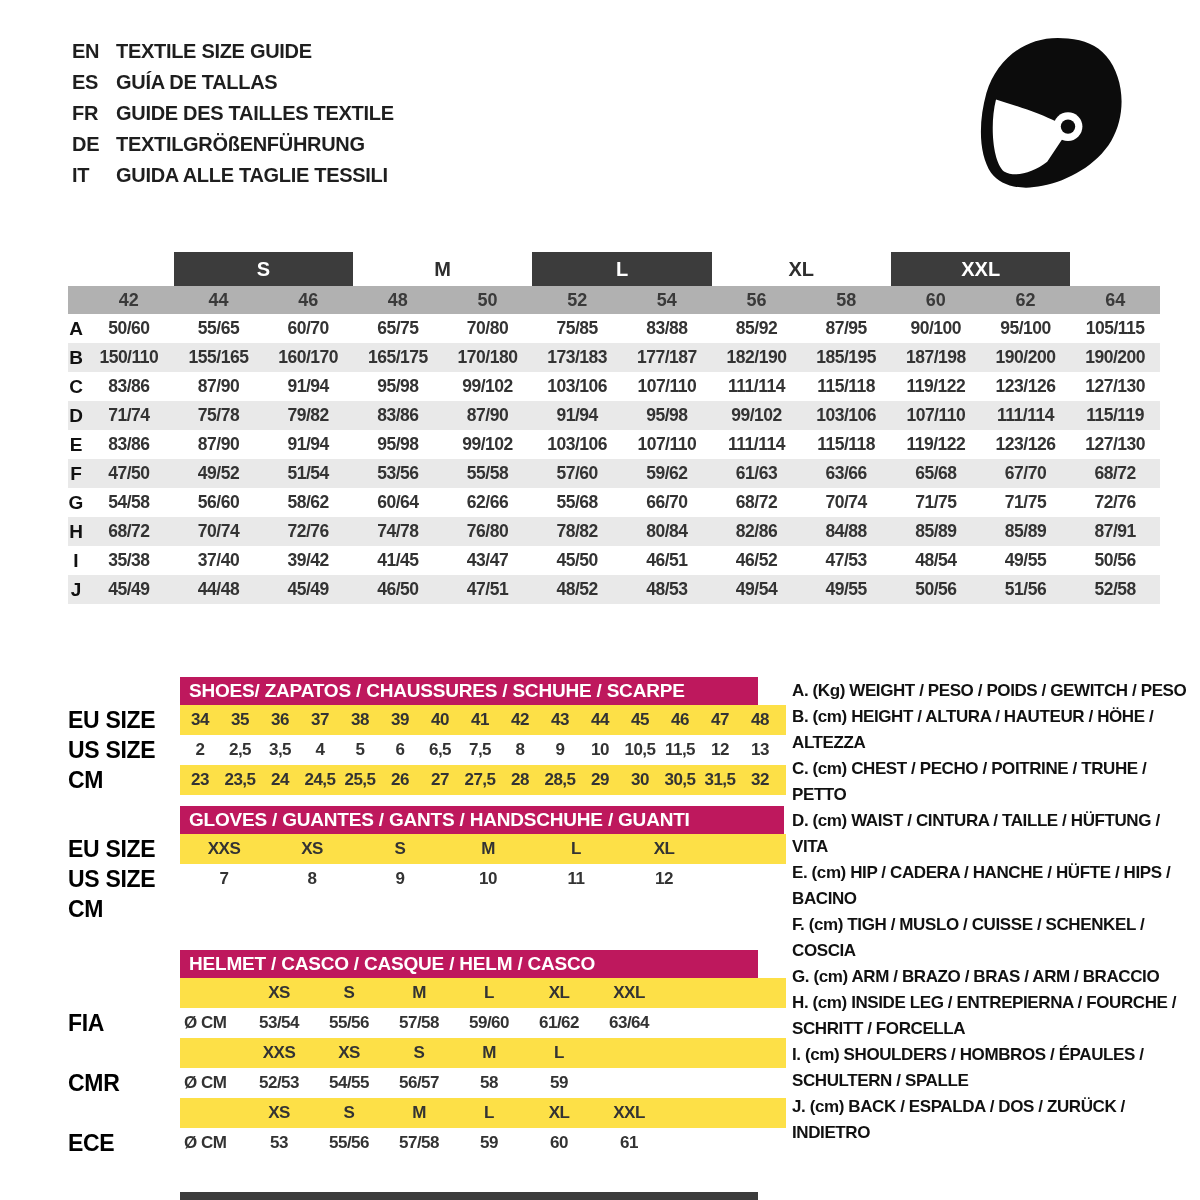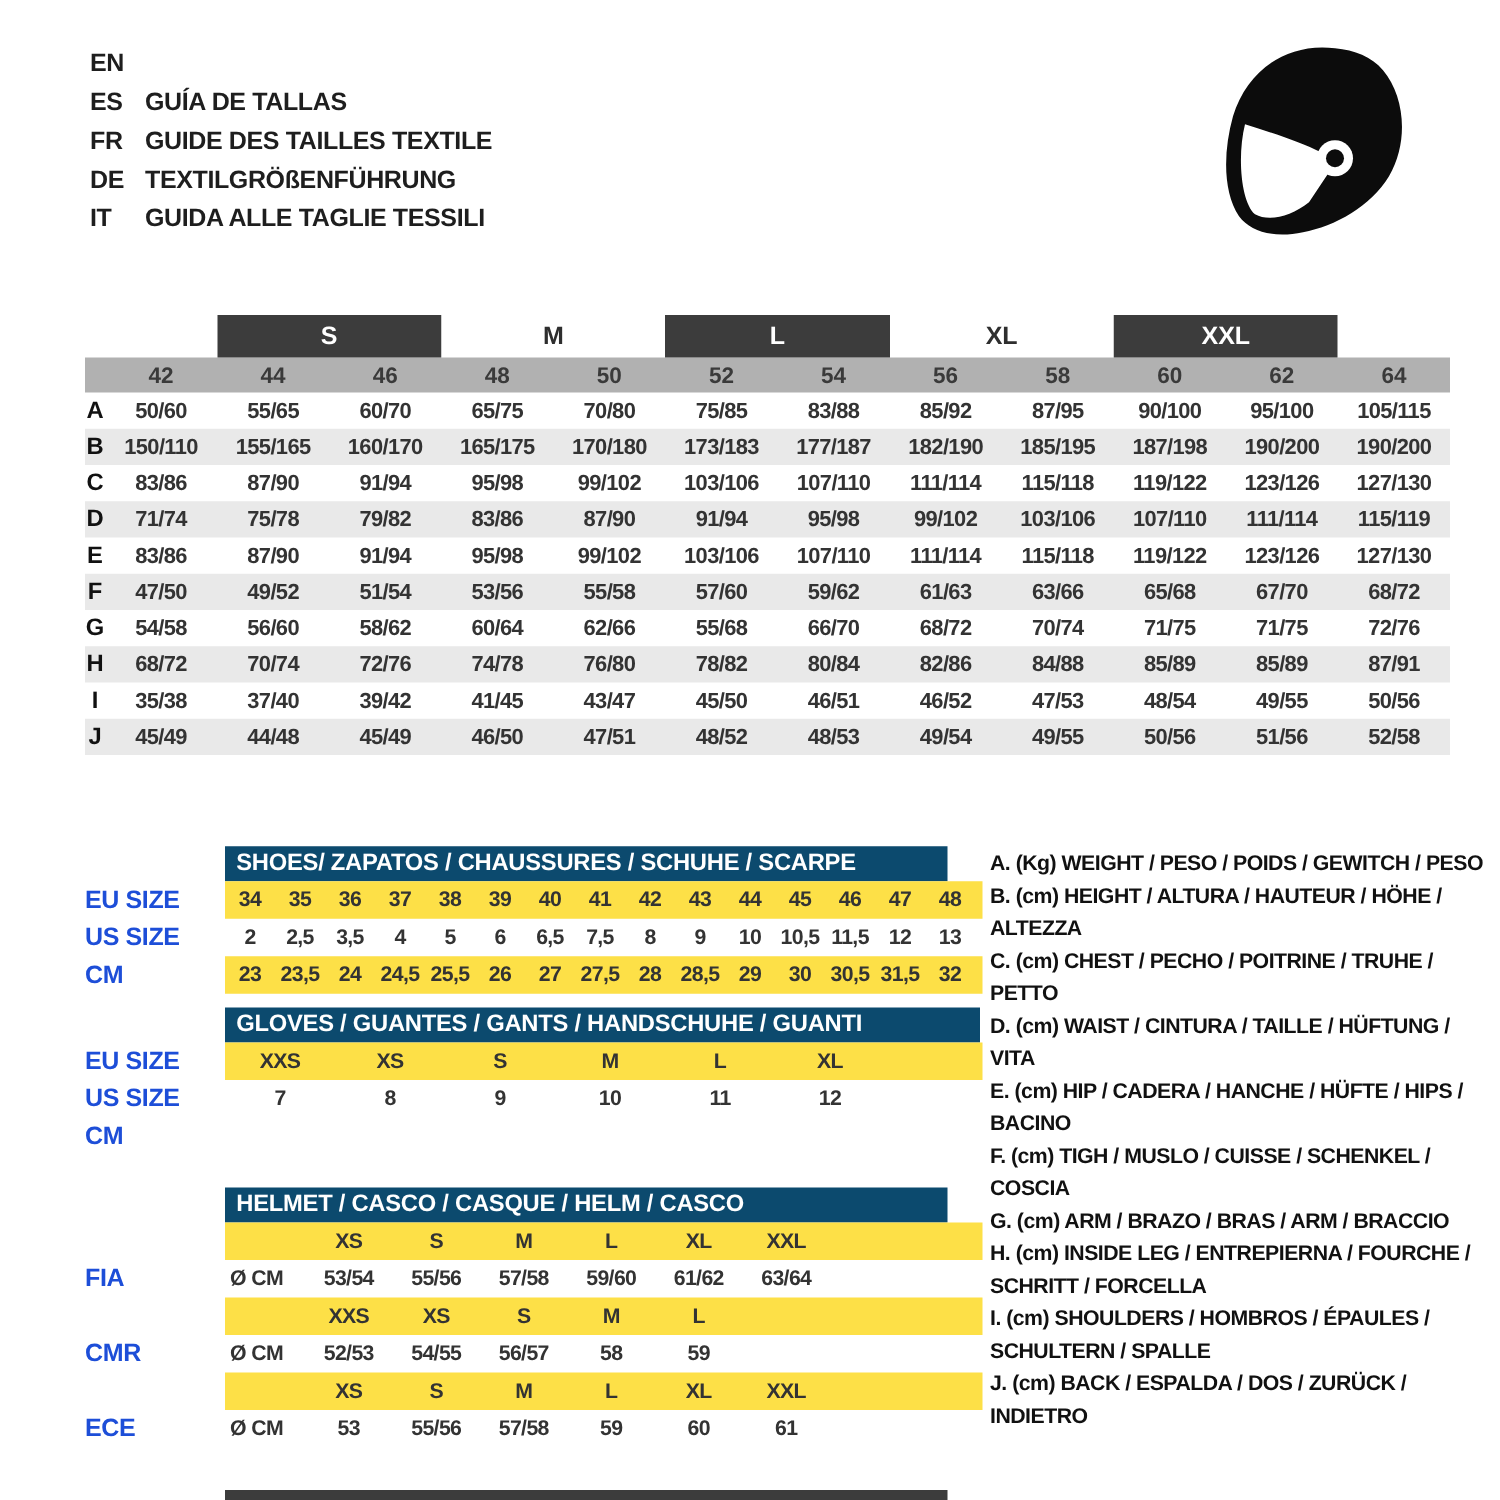--- a/index.html
+++ b/index.html
@@ -26,34 +26,34 @@
   .size-box.boxed{background:#3c3c3c;color:#ffffff}
   #size-band{height:28px;background:#b1b1b1}
   .num{display:flex;align-items:center;justify-content:center;font-weight:700;font-size:18px;color:#3a3a3a}
   .trow{height:29px}
   .trow.alt{background:#e9e9e9}
   .rlabel{display:flex;align-items:center;justify-content:center;font-weight:700;font-size:19px;color:#111}
   .tval{display:flex;align-items:center;justify-content:center;font-weight:700;font-size:17.5px;letter-spacing:-0.5px;color:#333;white-space:nowrap}
 
   
   .section-bar{
-    position:absolute;left:180px;height:28px;background:#0c4a6e;color:#fff;
+    position:absolute;left:180px;height:28px;background:#be185d;color:#fff;
     font-weight:700;font-size:19px;letter-spacing:-0.2px;
     display:flex;align-items:center;padding-left:9px;box-sizing:border-box;white-space:nowrap
   }
   #shoes-bar{top:677px;width:578px}
   #gloves-bar{top:806px;width:604px}
   #helmet-bar{top:950px;width:578px}
 
   
   #shoes-rows{position:absolute;left:68px;top:705px}
   #gloves-rows{position:absolute;left:68px;top:834px}
   #helmet-rows{position:absolute;left:68px;top:978px}
   .mini-line{display:flex;height:30px}
-  .mini-label{width:112px;display:flex;align-items:center;font-weight:700;font-size:20px;letter-spacing:-0.3px;color:#1d4ed8;white-space:nowrap}
+  .mini-label{width:112px;display:flex;align-items:center;font-weight:700;font-size:23px;letter-spacing:-0.3px;color:#000000;white-space:nowrap}
   .mini-band{width:606px;display:grid}
   .altband{background:#fde047}
   .cols15{grid-template-columns:repeat(15,40px) 1fr}
   .cols6{grid-template-columns:repeat(6,88px) 1fr}
   .helmcols{grid-template-columns:64px repeat(6,70px) 1fr}
   .mval{display:flex;align-items:center;justify-content:center;font-weight:700;font-size:17px;letter-spacing:-0.5px;color:#333;white-space:nowrap}
   .mval.unit{justify-content:flex-start;padding-left:4px}
 
   
   #legend{position:absolute;left:792px;top:678px;width:396px}
@@ -61,20 +61,21 @@
 
   
   #bottom-bar{position:absolute;left:180px;top:1192px;width:578px;height:8px;background:#3c3c3c}
 </style>
 </head>
 <body>
 
 <div id="languages">
     <div class="lang-row">
       <div class="lang-code">EN</div>
+      <div class="lang-text">TEXTILE SIZE GUIDE</div>
     </div>
     <div class="lang-row">
       <div class="lang-code">ES</div>
       <div class="lang-text">GUÍA DE TALLAS</div>
     </div>
     <div class="lang-row">
       <div class="lang-code">FR</div>
       <div class="lang-text">GUIDE DES TAILLES TEXTILE</div>
     </div>
     <div class="lang-row">

